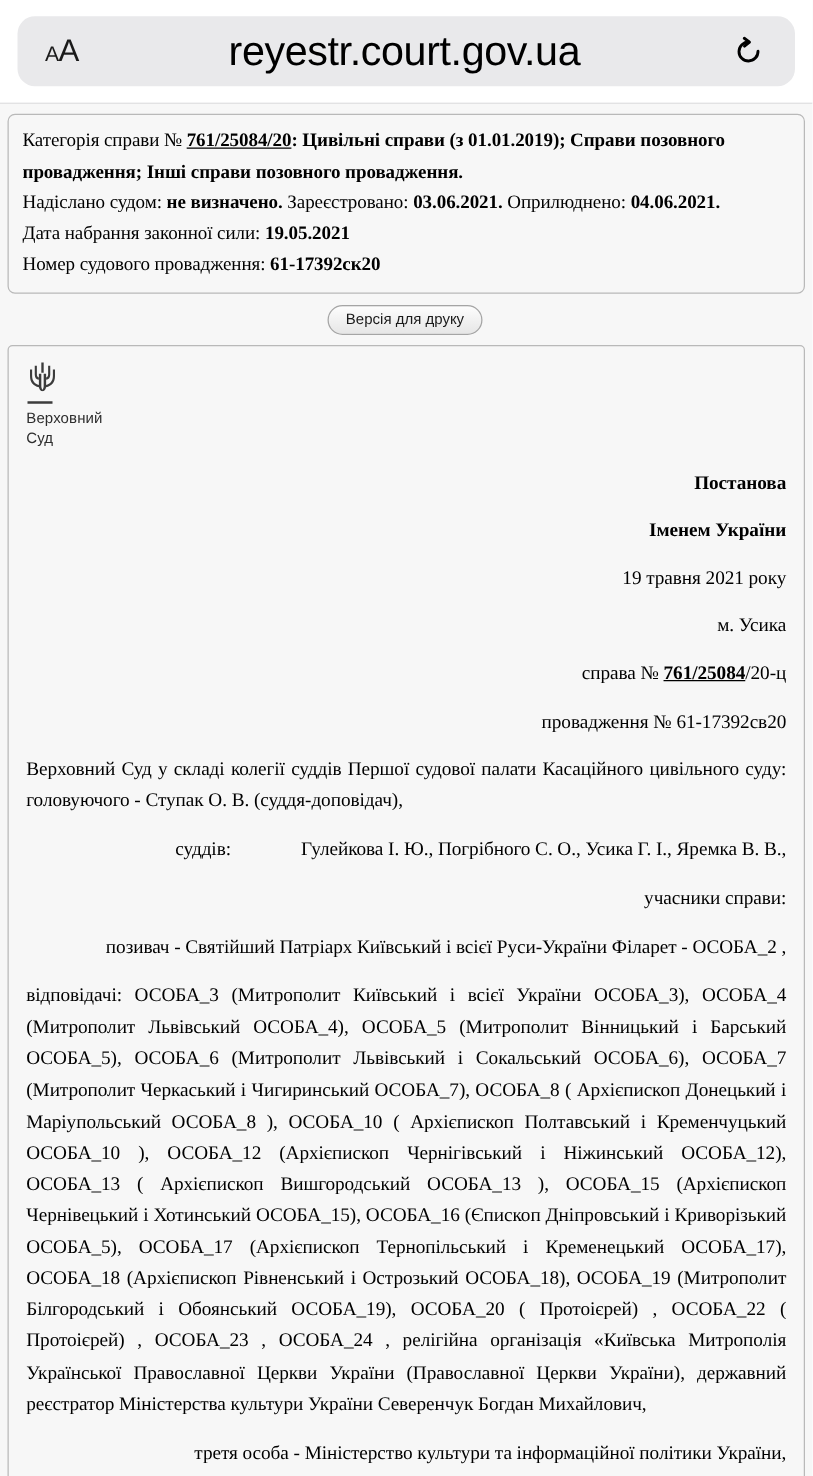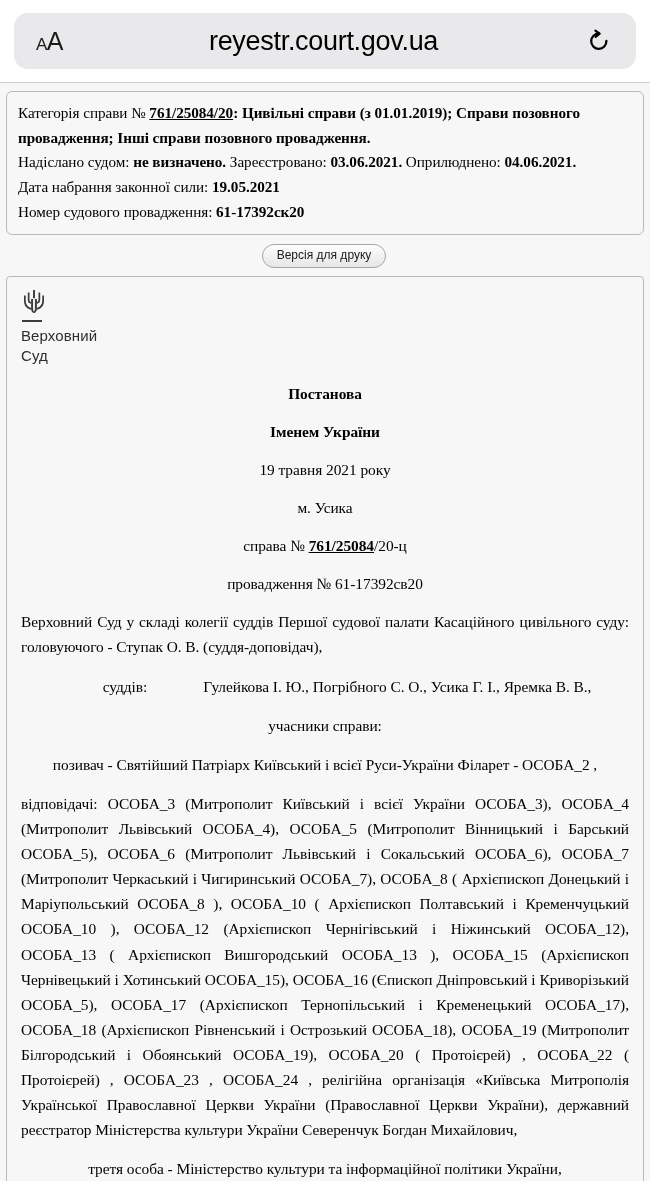--- a/index.html
+++ b/index.html
@@ -42,21 +42,21 @@
     display: flex;
     align-items: baseline;
     color: #1a1a1a;
     letter-spacing: -0.5px;
     font-weight: 500;
     flex: 0 0 auto;
   }
   .aa-button .small-a { font-size: 17px; }
   .aa-button .big-a { font-size: 25px; }
   .url-text {
-    font-size: 27px;
+    font-size: 33px;
     color: #000000;
     font-weight: 400;
     letter-spacing: -0.3px;
     text-align: center;
     flex: 1 1 auto;
     white-space: nowrap;
     overflow: hidden;
   }
   .reload-button {
     flex: 0 0 auto;
@@ -136,36 +136,36 @@
     margin-bottom: 3px;
   }
   .court-emblem .rule {
     width: 20px;
     height: 2px;
     background: #3c3c3c;
     margin: 2px 0 4px 1px;
   }
   .court-emblem .emblem-label {
     font-family: "Liberation Sans", "DejaVu Sans", sans-serif;
-    font-size: 15px;
+    font-size: 12px;
     line-height: 1.28;
     color: #2e2e2e;
     letter-spacing: 0.1px;
   }
 
   .doc-p {
     font-size: 15.4px;
     line-height: 1.63;
     color: #000000;
     margin: 0 0 14px 0;
     text-align: justify;
     text-justify: inter-word;
     letter-spacing: -0.05px;
   }
-  .doc-p.nojustify { text-align: center; }
+  .doc-p.nojustify { text-align: right; }
   .doc-p.bold { font-weight: bold; }
   .doc-p.tight { margin-bottom: 13px; }
   .judges-line {
     display: block;
   }
   .judges-line .lbl { padding-left: 44px; margin-top: 31px; }
   .judges-line .names { padding-left: 56px; }
 </style>
 </head>
 <body>

